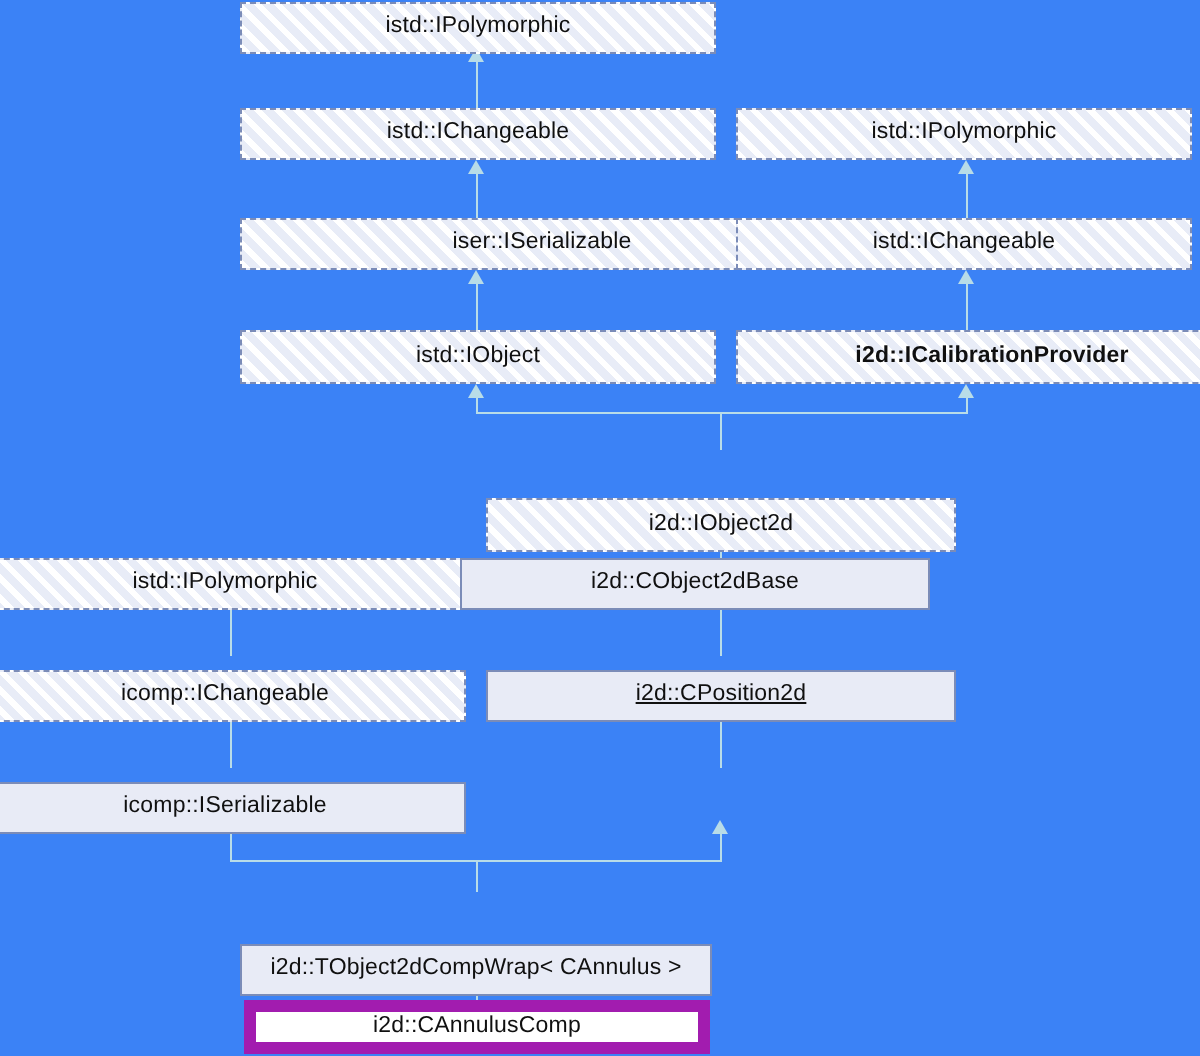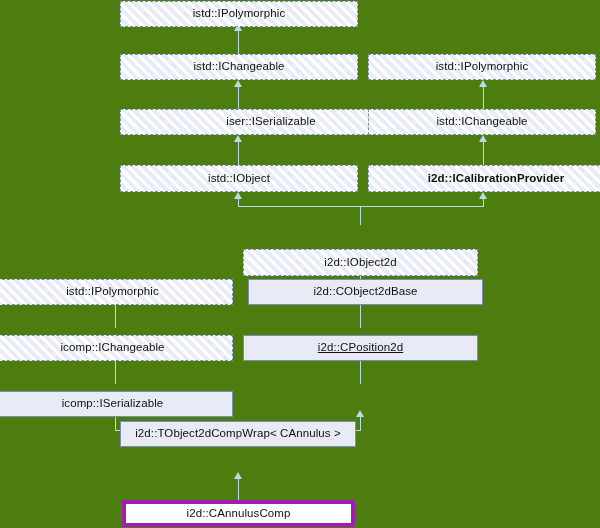--- a/index.html
+++ b/index.html
@@ -4,21 +4,21 @@
 <style>
   html, body {
     margin: 0;
     padding: 0;
     background: #ffffff;
   }
   #canvas {
     position: relative;
     width: 600px;
     height: 528px;
-    background: #4d7c0f;
+    background: #3b82f6;
     font-family: "Liberation Sans", sans-serif;
     overflow: hidden;
   }
   .node {
     position: absolute;
     box-sizing: border-box;
     display: flex;
     align-items: center;
     justify-content: center;
     font-size: 11.5px;
@@ -39,21 +39,21 @@
       #e8ecf7 7px
     );
   }
   
   .node.concrete {
     border: 1px solid #7b8cb8;
     background: #e8ebf6;
   }
   
   .node.current {
-    border: 4px solid #a21caf;
+    border: 6px solid #a21caf;
     background: #ffffff;
   }
   .node .label {
     pointer-events: none;
   }
 
   
   .edge {
     position: absolute;
     background: #b8dce8;
@@ -152,38 +152,38 @@
   </div>
 
   <div class="node abstract" style="left:243px; top:225px; width:235px; height:27px;margin-top:24px;">
     <span class="label">i2d::IObject2d</span>
   </div>
 
   <div class="node abstract" style="left:-8px; top:279px; width:241px; height:26px;">
     <span class="label">istd::IPolymorphic</span>
   </div>
 
-  <div class="node concrete" style="left:248px; top:279px; width:235px; height:26px;">
+  <div class="node concrete" style="left:230px; top:279px; width:235px; height:26px;">
     <span class="label">i2d::CObject2dBase</span>
   </div>
 
   <div class="node abstract" style="left:-8px; top:335px; width:241px; height:26px;">
     <span class="label">icomp::IChangeable</span>
   </div>
 
   <div class="node concrete" style="left:243px; top:335px; width:235px; height:26px;text-decoration:underline;">
     <span class="label">i2d::CPosition2d</span>
   </div>
 
   <div class="node concrete" style="left:-8px; top:391px; width:241px; height:26px;">
     <span class="label">icomp::ISerializable</span>
   </div>
 
 
-  <div class="node concrete" style="left:120px; top:421px; width:236px; height:26px;">
+  <div class="node concrete" style="left:120px; top:472px; width:236px; height:26px;">
     <span class="label">i2d::TObject2dCompWrap&lt; CAnnulus &gt;</span>
   </div>
 
   <div class="node current" style="left:122px; top:500px; width:233px; height:27px;">
     <span class="label">i2d::CAnnulusComp</span>
   </div>
 
 </div>
 
 </body></html>

